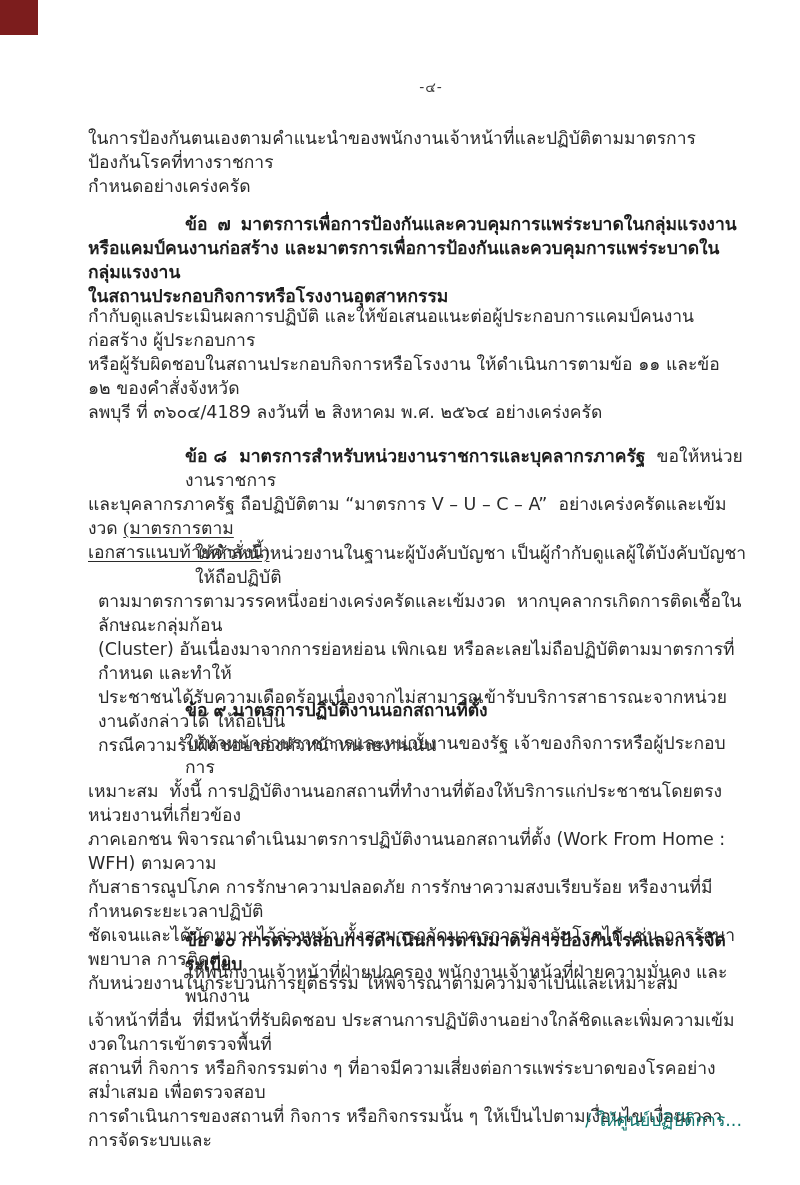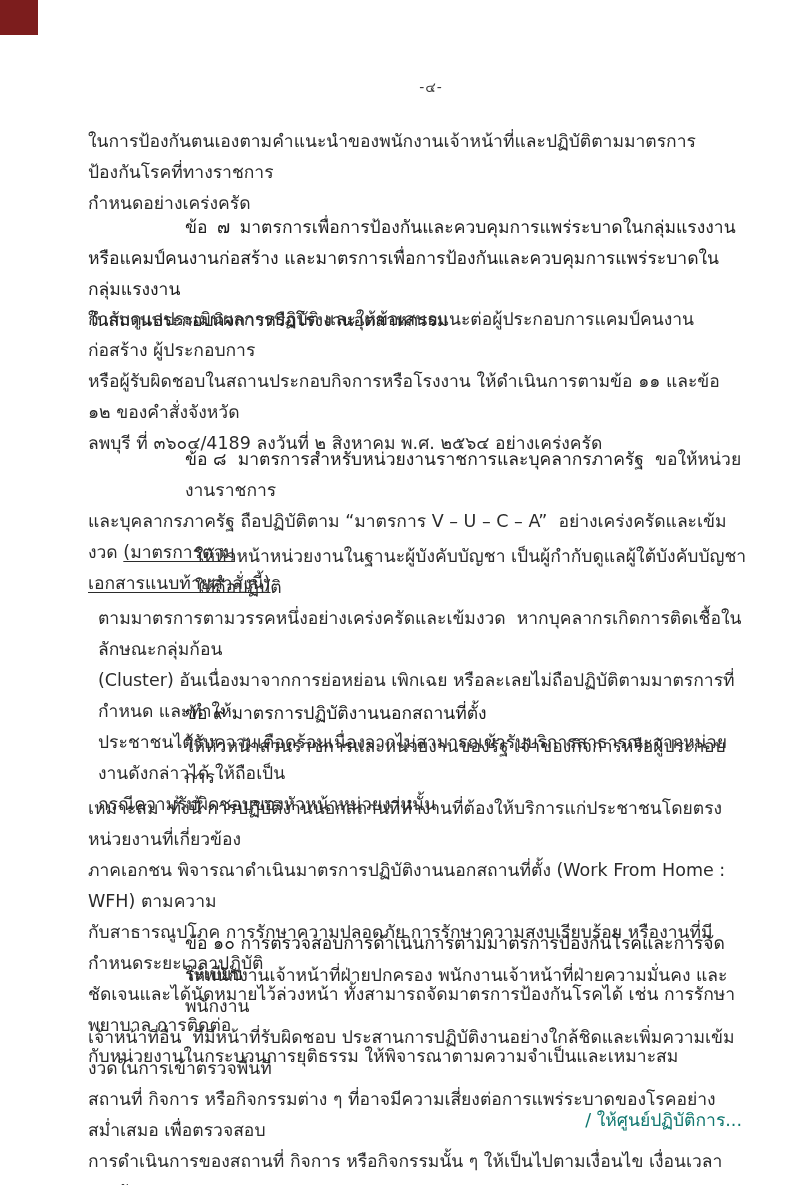--- a/index.html
+++ b/index.html
@@ -18,27 +18,27 @@
   }
   .page-number{
     position:absolute;top:76px;left:0;right:0;
     margin-left:62px;
     text-align:center;
     font-size:14px;color:#3a3a3a;
     letter-spacing:1px;
   }
   .block{
     position:absolute;left:88px;width:658px;
-    font-size:17.5px;line-height:31px;
+    font-size:17.5px;line-height:24px;
   }
   .line{display:block;white-space:pre-wrap;}
   .indent{padding-left:97px;}
-  .bold{font-weight:normal;color:#1e1e1e;}
+  .bold{font-weight:bold;color:#1e1e1e;}
   .spread{word-spacing:4px;}
-  .u{text-decoration:underline;text-underline-offset:3px;}
+  .u{text-decoration:underline;text-underline-offset:3px;font-family:Liberation Serif, serif;}
   .b0{top:126px;}
   .b1{top:212px;}
   .b2{top:304px;}
   .b3{top:444px;}
   .b4{top:541px;margin-left:10px;}
   .b5{top:698px;}
   .b6{top:731px;}
   .b7{top:928px;}
   .b8{top:960px;}
   .footer-note{

